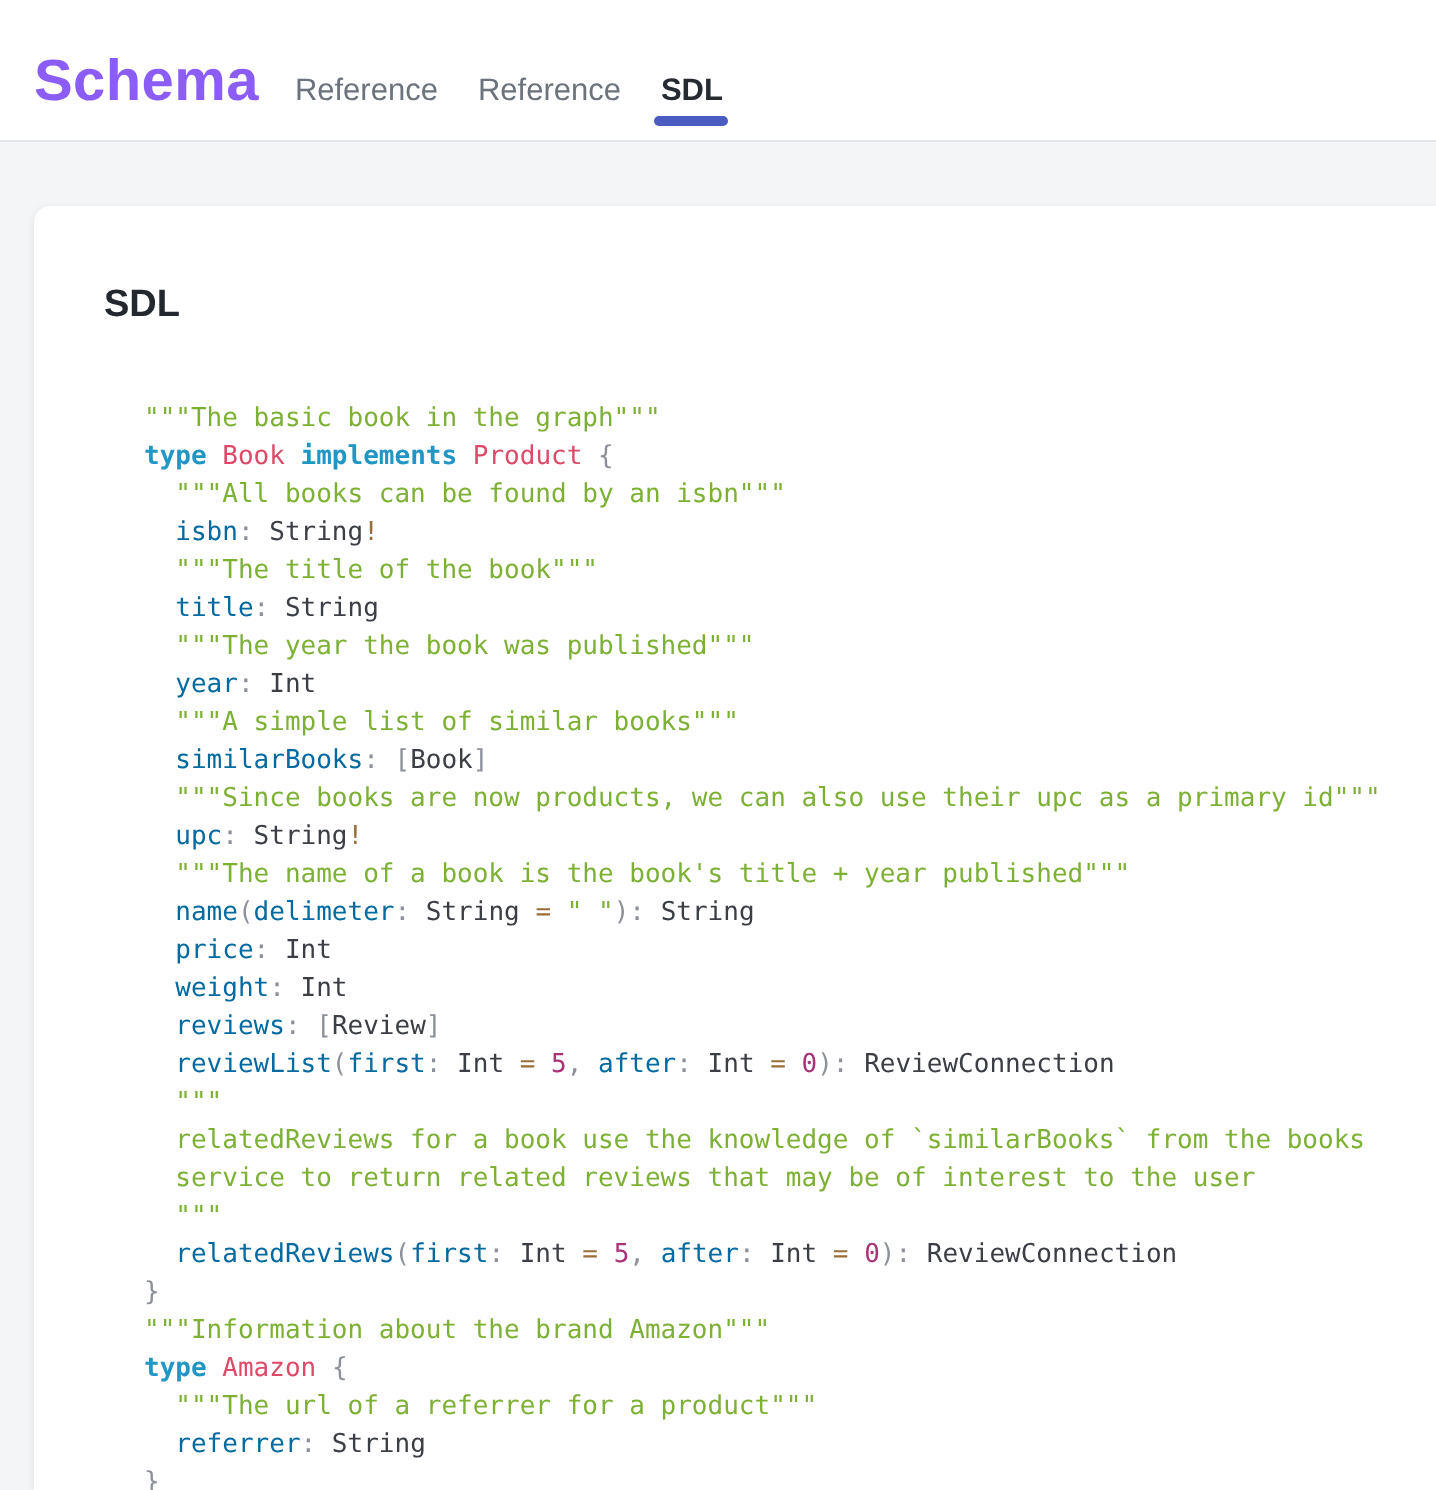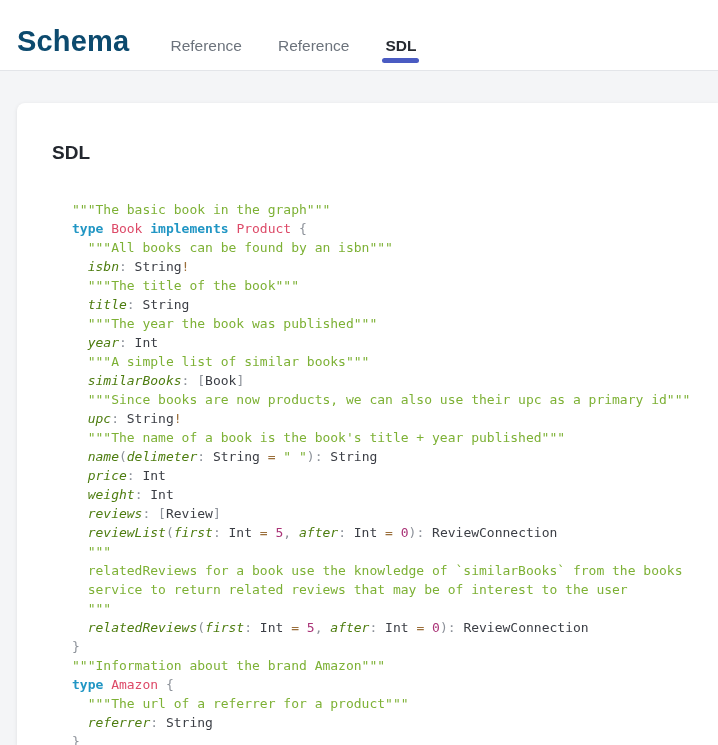--- a/index.html
+++ b/index.html
@@ -15,28 +15,28 @@
     background: #ffffff;
     border-bottom: 1px solid #e3e5e9;
     display: flex;
     align-items: baseline;
     padding: 27px 0 0 17px;
   }
   .page-title {
     font-size: 29px;
     font-weight: 700;
     line-height: 1;
-    color: #0c4a6e;
+    color: #8b5cf6;
     letter-spacing: 0.2px;
   }
   .tabs {
     display: flex;
     align-items: flex-start;
-    gap: 36px;
-    margin-left: 41px;
+    gap: 20px;
+    margin-left: 18px;
   }
   .tab {
     font-size: 15.5px;
     line-height: 1;
     color: #6c737c;
     cursor: pointer;
     position: relative;
     white-space: nowrap;
   }
   .tab.active { color: #262a31; font-weight: 700; }
@@ -74,21 +74,21 @@
     font-family: "DejaVu Sans Mono", "Liberation Mono", monospace;
     font-size: 13px;
     line-height: 19px;
     white-space: pre;
     color: #3b3e45;
   }
   .code-line { height: 19px; }
   .tk-d { color: #7db135; }  
   .tk-k { color: #2196c4; font-weight: bold; }  
   .tk-c { color: #dd4a68; }  
-  .tk-f { color: #4d7c0f; font-style: italic; }  
+  .tk-f { color: #0369a1; }  
   .tk-n { color: #aa3377; }  
   .tk-o { color: #9a6e3a; }  
   .tk-p { color: #8c9199; }  
   .tk-t { color: #3b3e45; text-align: center; }  
 </style>
 </head>
 <body>
 
 <div class="header">
   <h1 class="page-title">Schema</h1>

